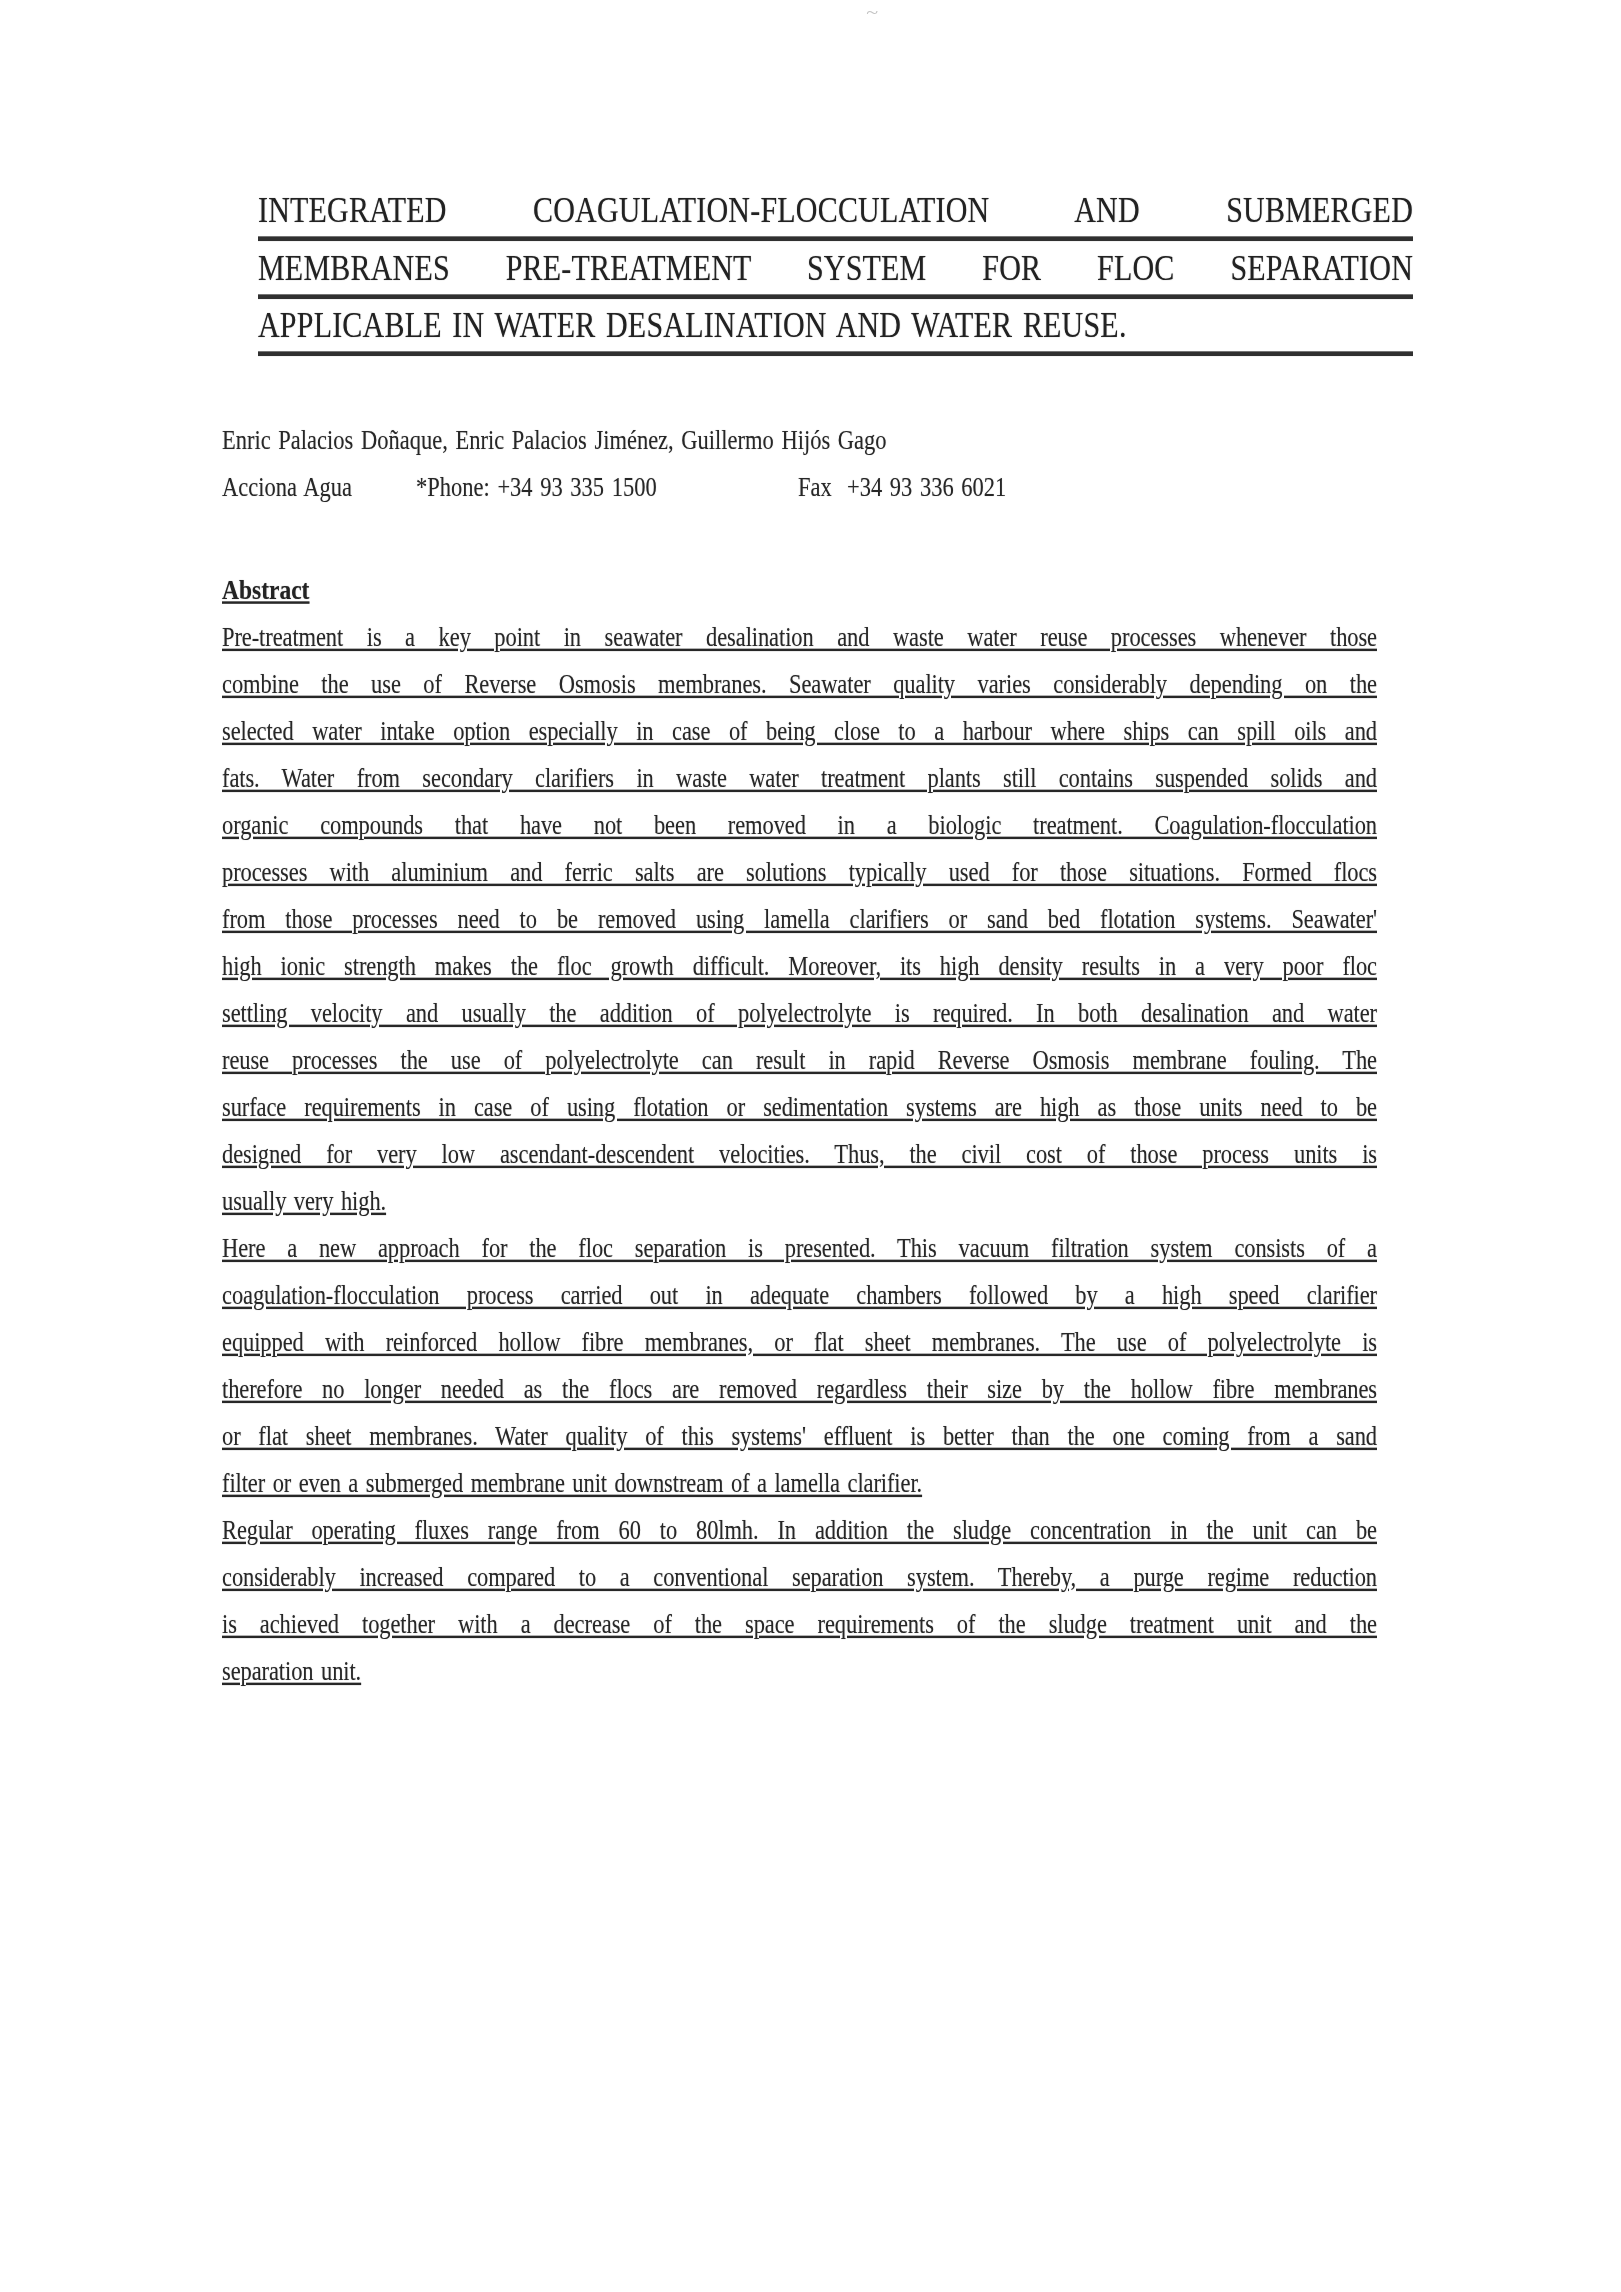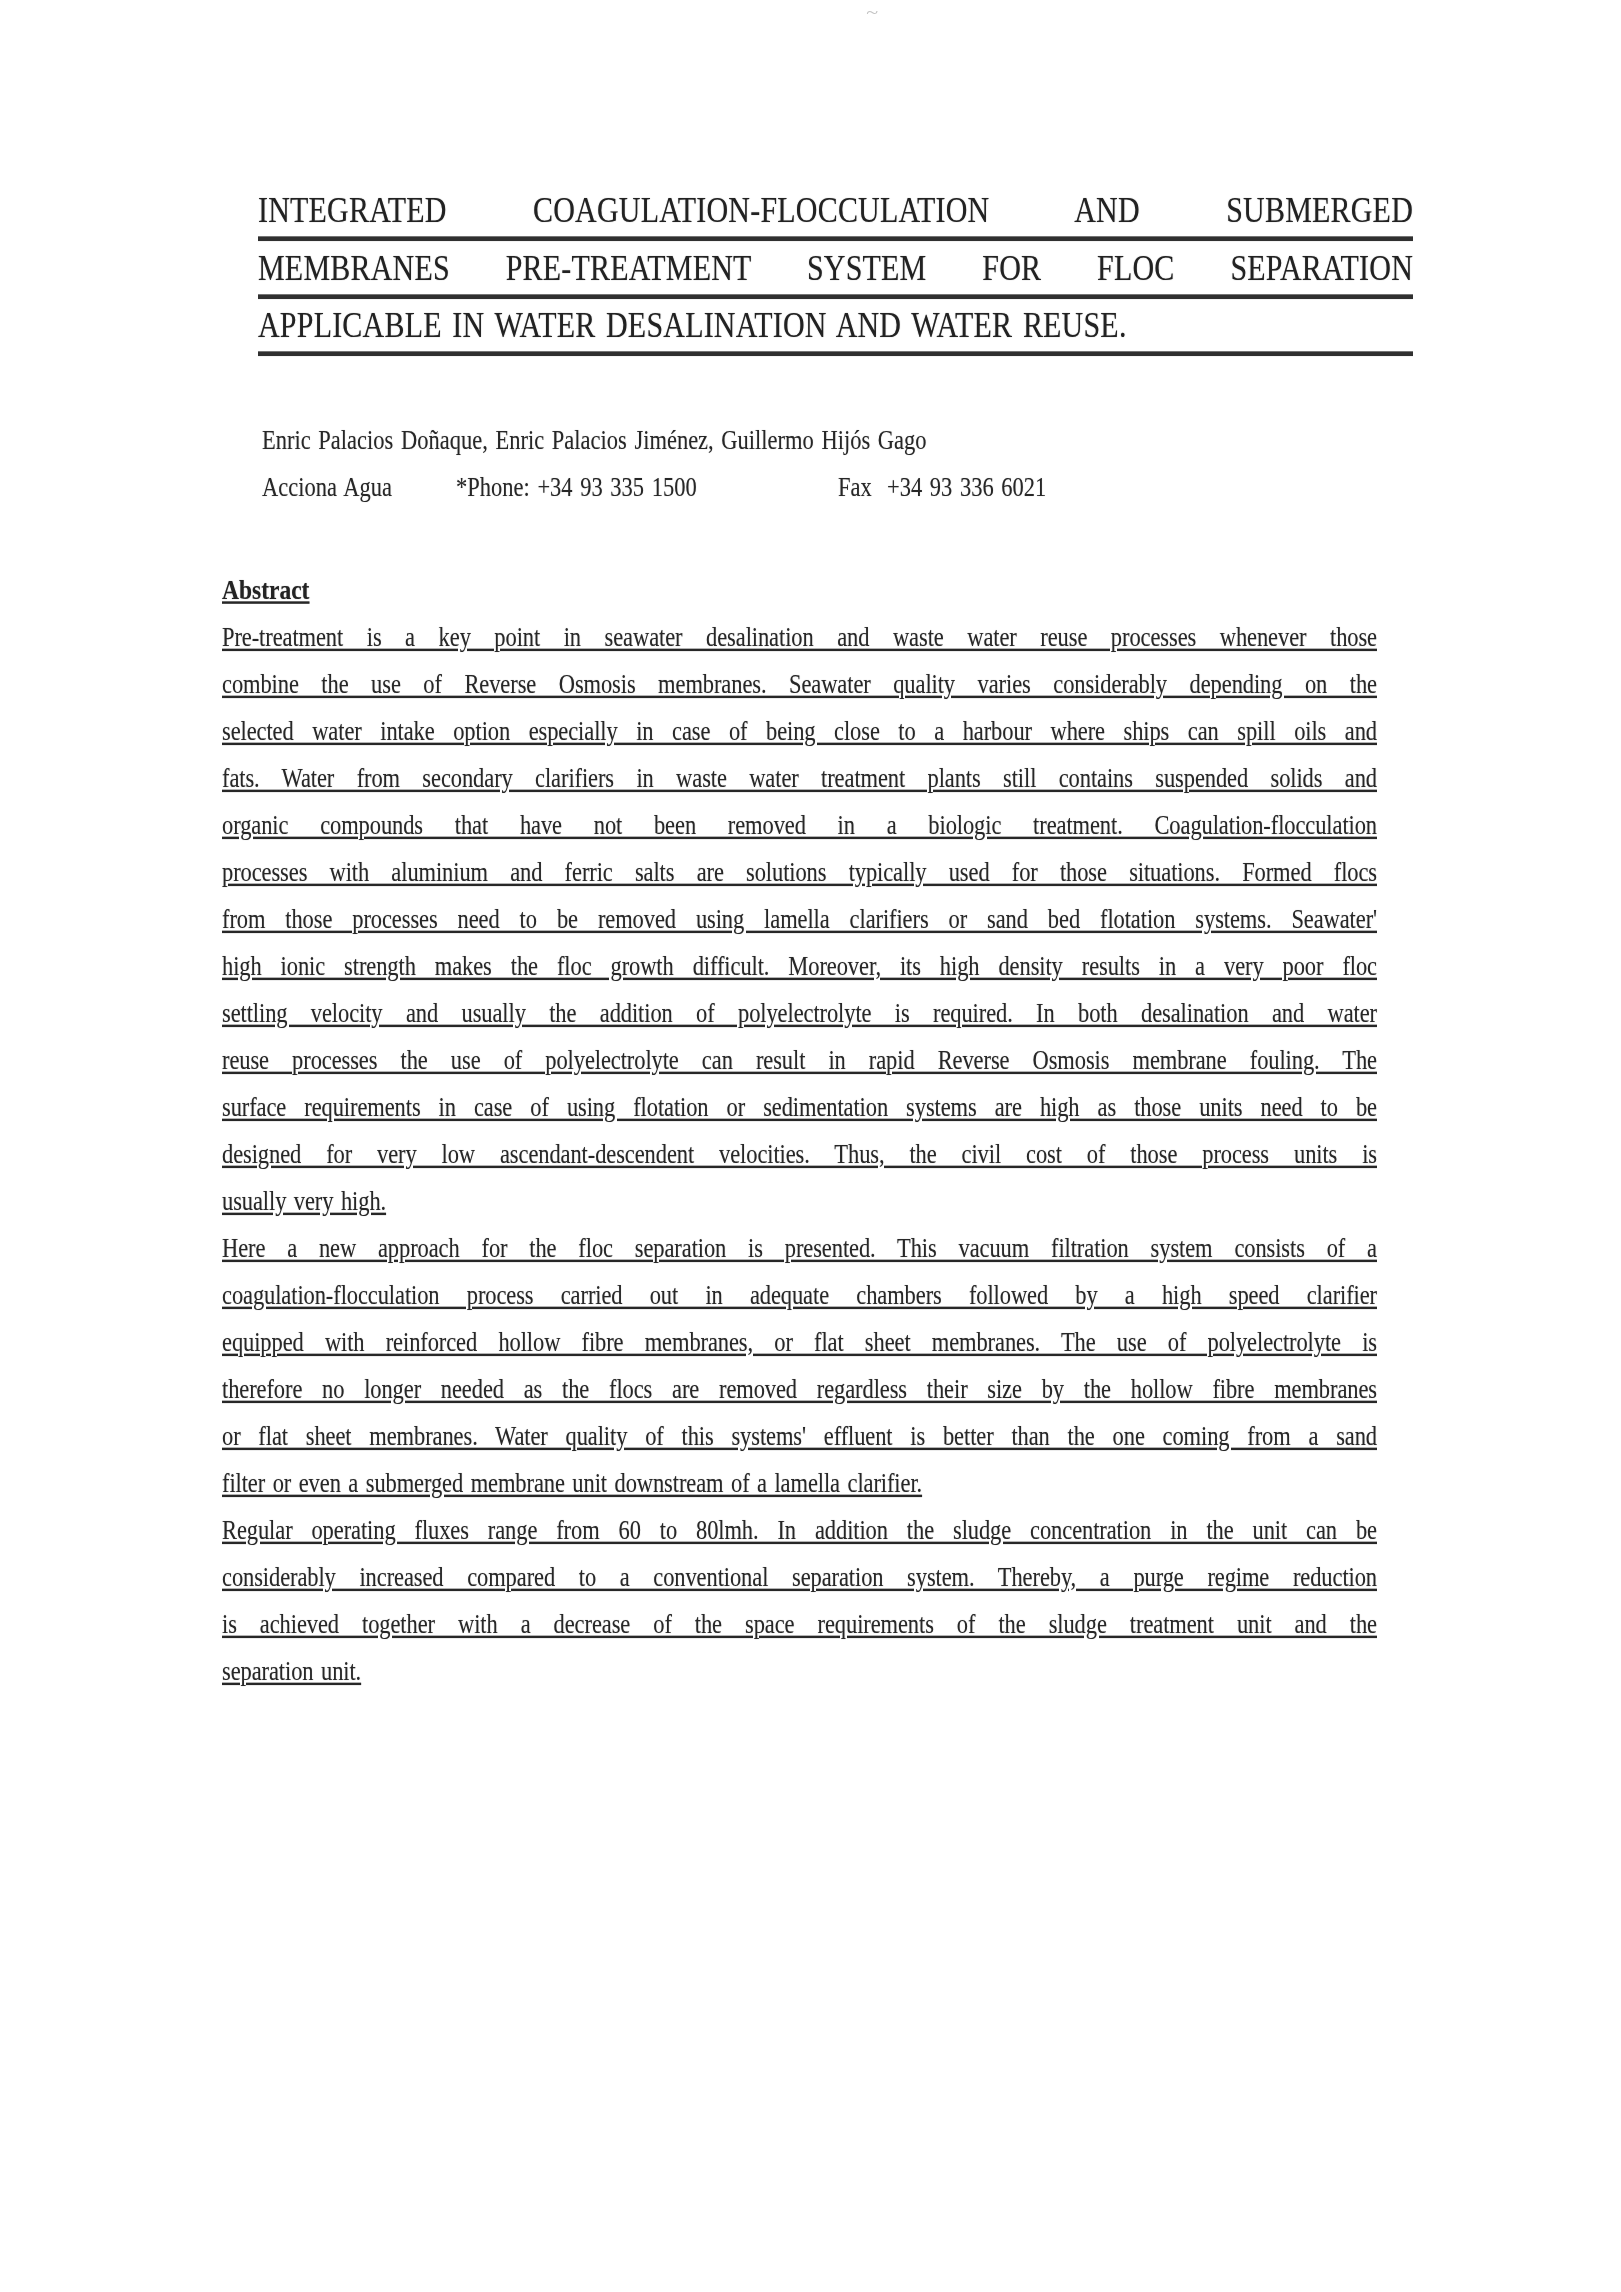--- a/index.html
+++ b/index.html
@@ -30,21 +30,20 @@
     margin-bottom:12.7px;
     transform:scaleY(1.18);
     letter-spacing:0.2px;
     word-spacing:2.9px;
   }
   .t-line.just { text-align:justify; text-align-last:justify; }
   
   .authors-block {
     position:absolute; left:222px; top:417px; width:1155px;
     font-size:22.5px;
-    margin-left:40px;
   }
   .a-line {
     position:relative; height:47px; line-height:47px;
     transform:scaleY(1.18);
     word-spacing:2px;
     text-shadow:0 0 1px rgba(40,40,40,.3);
   }
   .a-line .pos0 { position:absolute; left:0; white-space:pre; }
   .a-line .pos1 { position:absolute; left:194px; white-space:pre; }
   .a-line .pos2 { position:absolute; left:576px; white-space:pre; }

